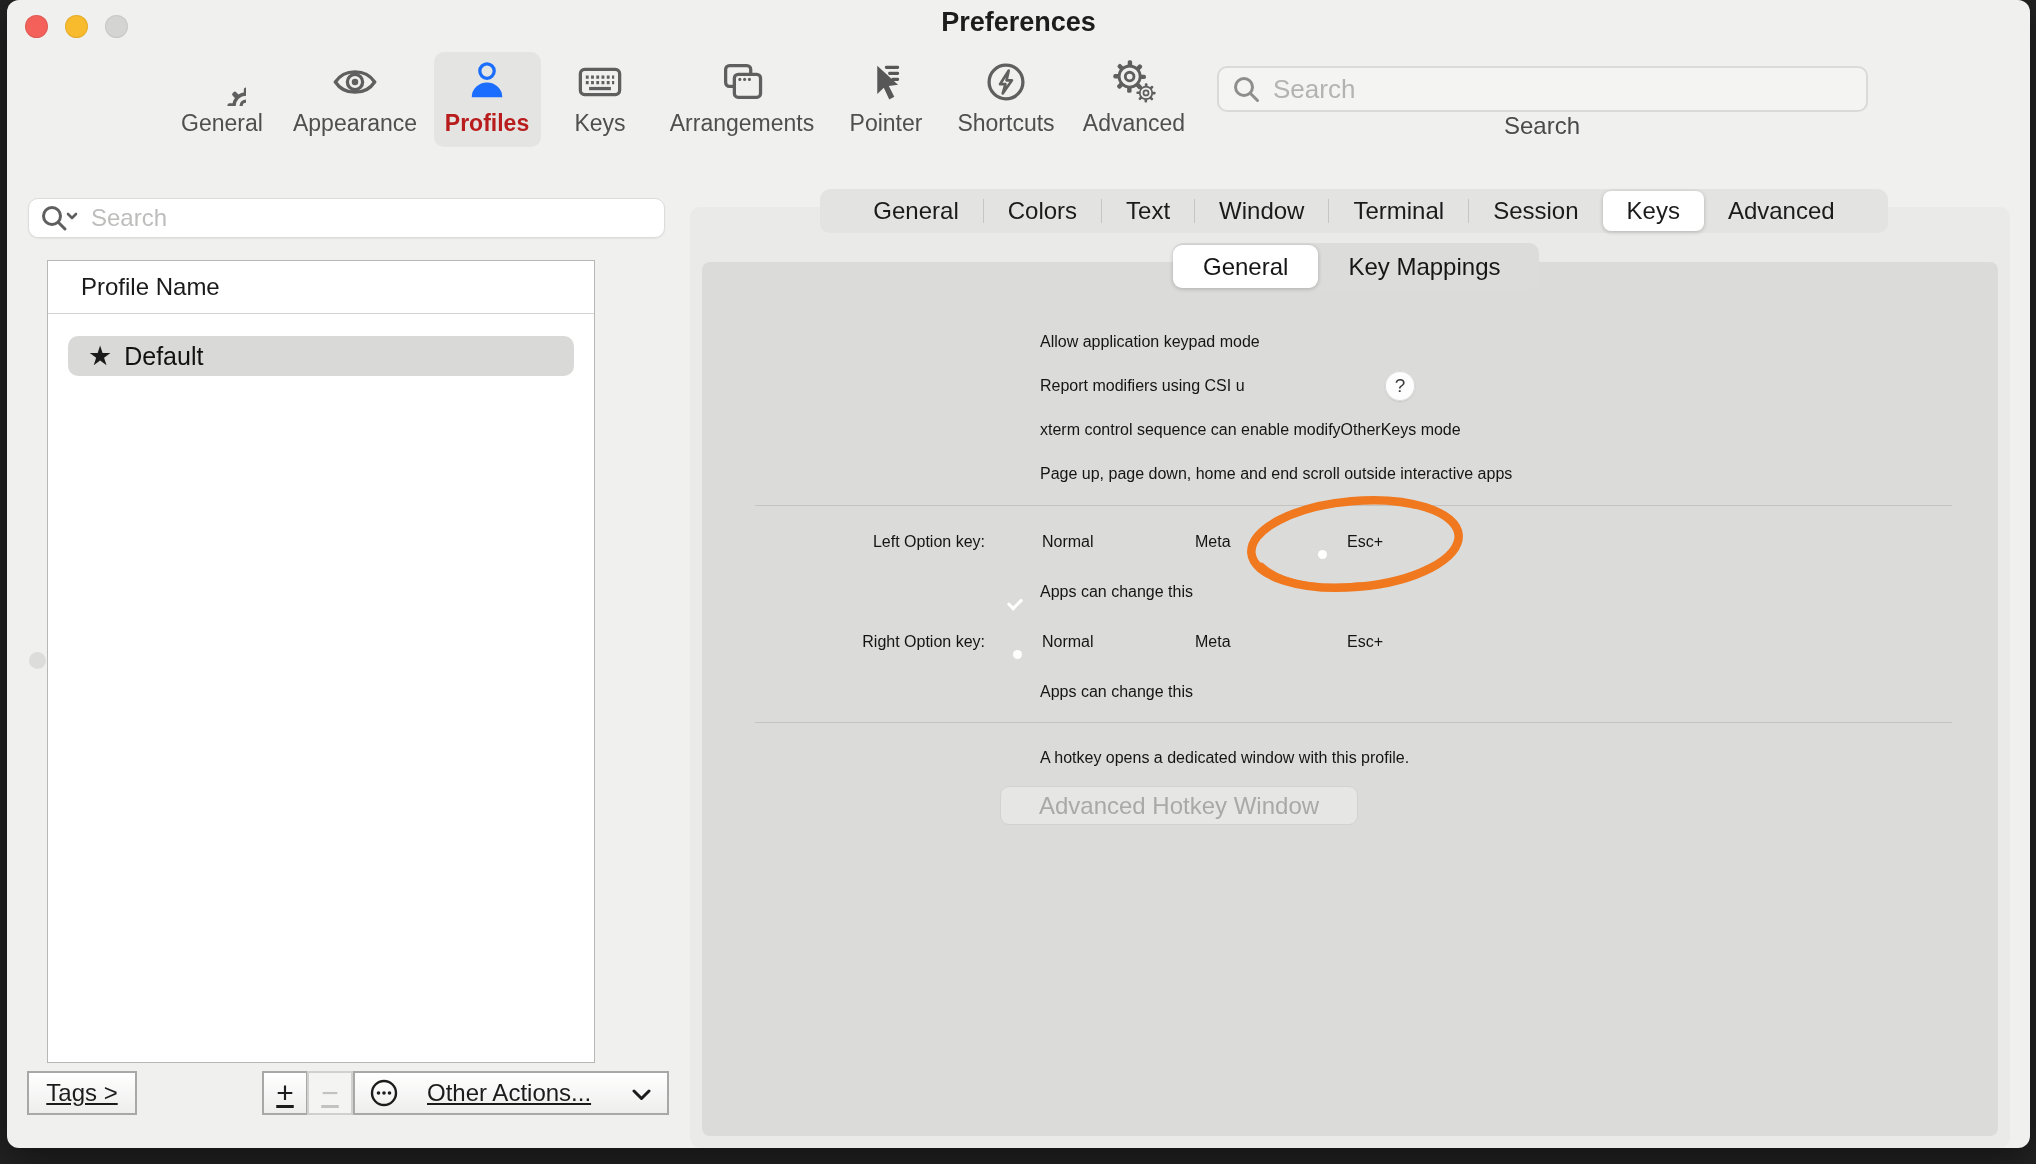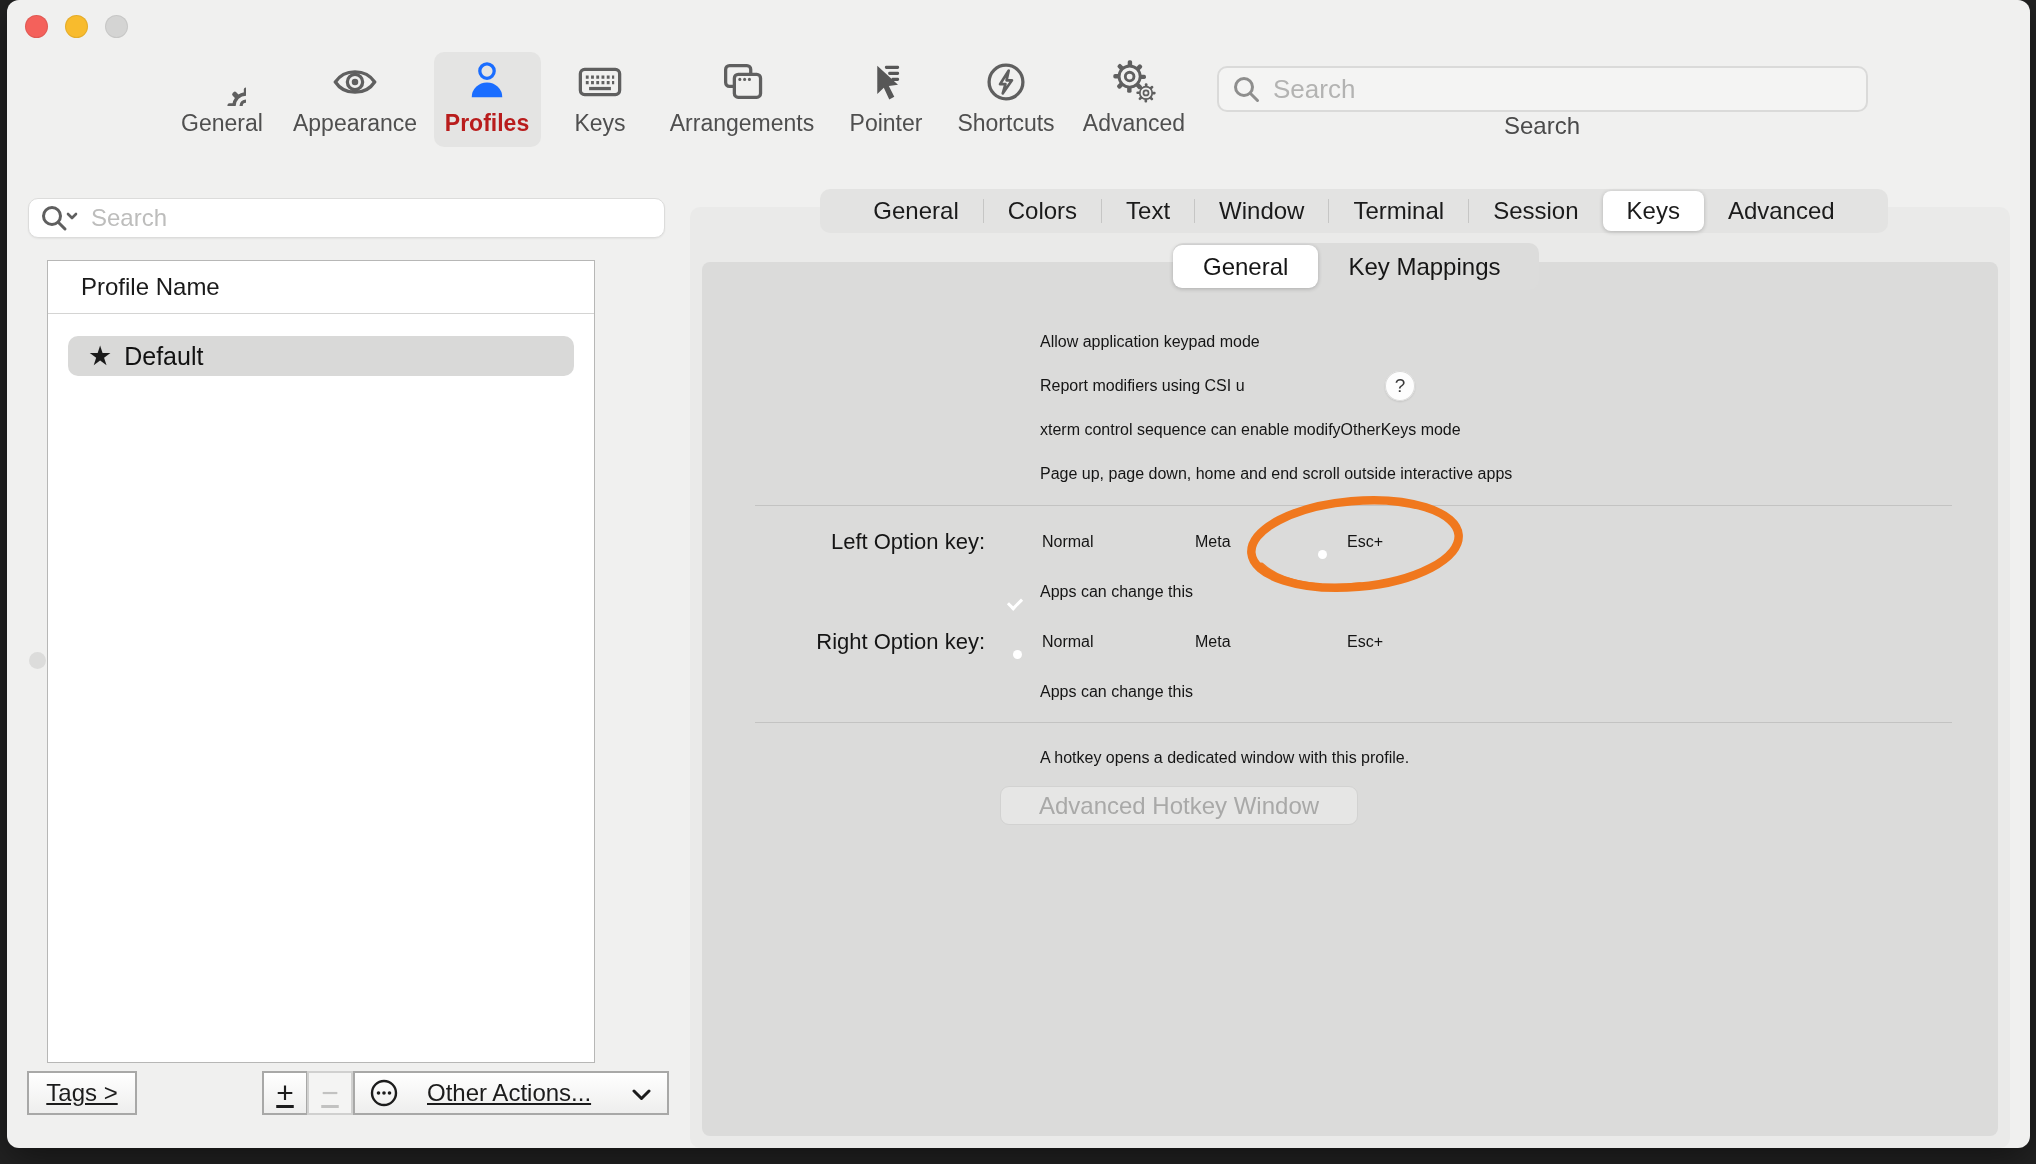--- a/index.html
+++ b/index.html
@@ -88,21 +88,21 @@
   .cb{width:24px;height:24px;border-radius:6px;background:#fefefe;position:relative;
     box-shadow:inset 0 0 0 1px rgba(0,0,0,.14),0 1px 2px rgba(0,0,0,.10);}
   .cb.on{background:#1b74f4;box-shadow:0 1px 2px rgba(0,0,0,.10);}
   .cb.on::after{content:"";position:absolute;left:5px;top:6px;width:11px;height:6px;
     border-left:3px solid #fff;border-bottom:3px solid #fff;transform:rotate(-45deg);}
   .radio{width:24px;height:24px;border-radius:50%;background:#fefefe;position:relative;
     box-shadow:inset 0 0 0 1px rgba(0,0,0,.14),0 1px 2px rgba(0,0,0,.10);}
   .radio.on{background:#1b74f4;box-shadow:0 1px 2px rgba(0,0,0,.10);}
   .radio.on::after{content:"";position:absolute;left:7.5px;top:7.5px;width:9px;height:9px;border-radius:50%;background:#fff;}
   .ctext{font-size:16px;color:#151515;white-space:nowrap;}
-  .rlabel{position:absolute;left:0;width:283px;text-align:right;font-size:22px;color:#151515;
+  .rlabel{position:absolute;left:0;width:283px;text-align:right;font-size:16px;color:#151515;
     transform:translateY(-50%);top:50%;white-space:nowrap;}
   .sep{position:absolute;left:53px;width:1197px;height:1px;background:#c3c3c2;}
   .helpbtn{width:30px;height:30px;border-radius:50%;background:#fdfdfd;text-align:center;
     line-height:30px;font-size:19px;color:#3a3a3a;
     box-shadow:inset 0 0 0 1px #d9d9d8,0 1px 2px rgba(0,0,0,.10);}
   .cfg-btn{position:absolute;left:298px;top:524px;width:358px;height:39px;border-radius:9px;
     background:#e6e6e5;border:1px solid #d2d2d1;box-sizing:border-box;
     text-align:center;line-height:37px;font-size:24px;color:#a9a9a8;}
   .annot{position:absolute;left:1231px;top:490px;pointer-events:none;}
 </style>
@@ -127,20 +127,21 @@
     </g>
   </defs>
 </svg>
 
 <div class="window">
 
   <div class="titlebar">
     <div class="light red"></div>
     <div class="light yellow"></div>
     <div class="light gray"></div>
+    <div class="title">Preferences</div>
   </div>
 
   <div class="tb-pill"></div>
 
   <div class="tb-item" style="left:135px">
     <span class="ic">
       <svg width="48" height="48" viewBox="0 0 44 44">
           <use href="#gear-sym" x="22" y="22" transform="translate(22,22)"></use>
         </svg>
     </span>

